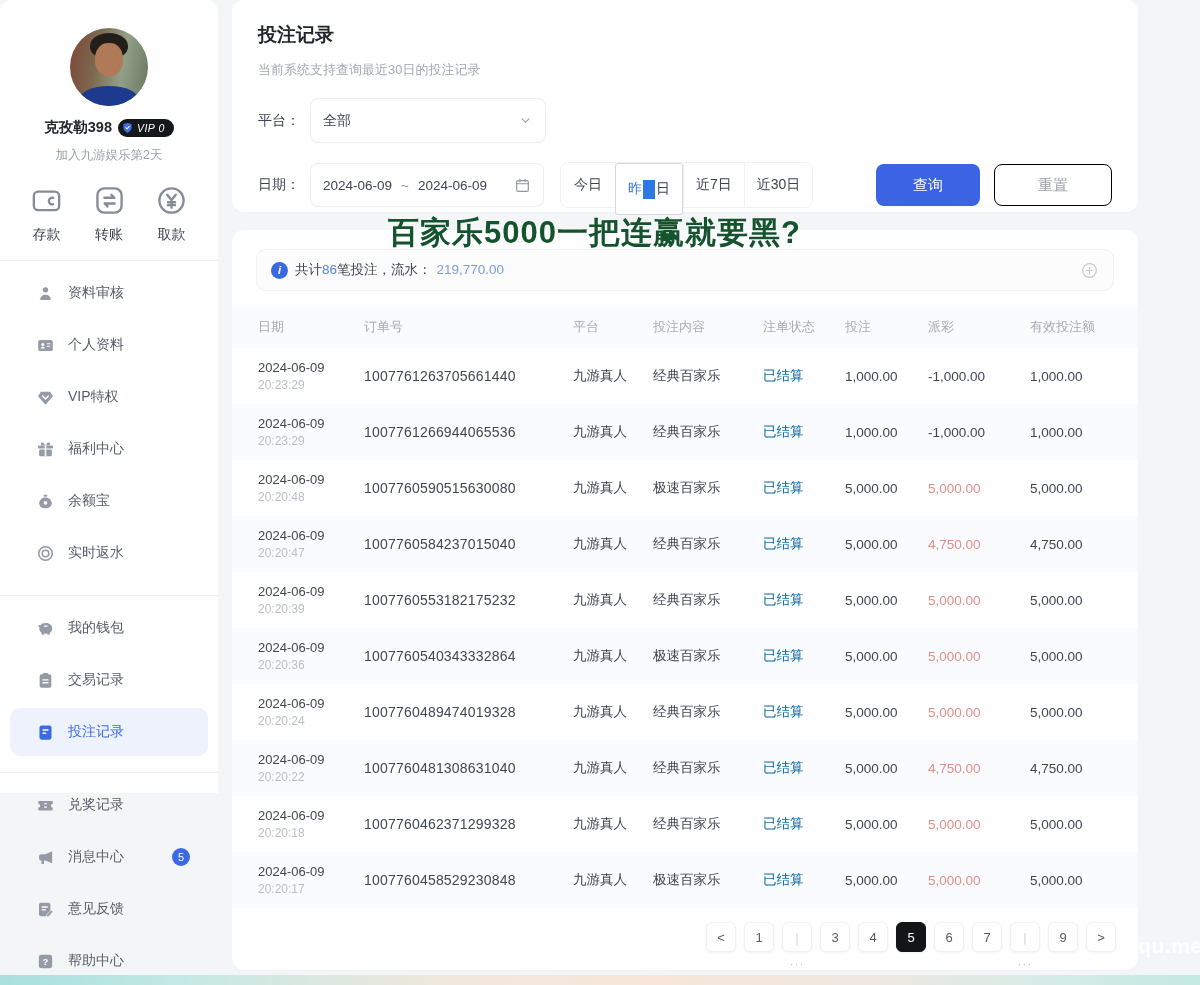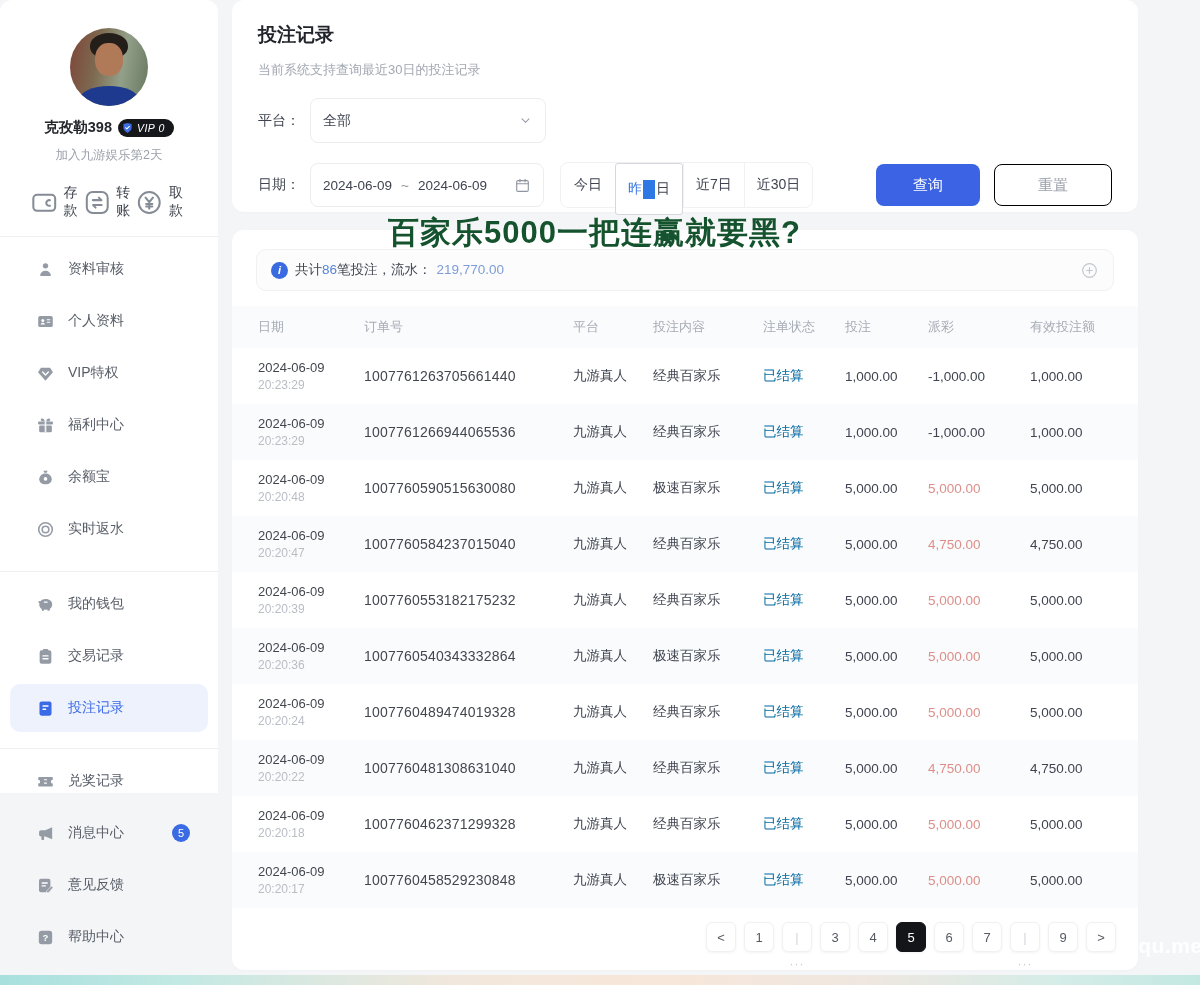--- a/index.html
+++ b/index.html
@@ -27,21 +27,21 @@
   .av-body{position:absolute;bottom:-8px;left:9px;width:60px;height:28px;border-radius:50% 50% 0 0;background:#1d3a8f;}
   .user-row{display:flex;justify-content:center;align-items:center;gap:6px;margin-top:12px;}
   .username{font-size:14.5px;font-weight:bold;color:#23262b;}
   .vip-badge{
     background:#16171b;color:#fff;border-radius:10px;font-size:10.5px;font-weight:normal;font-style:italic;
     padding:3px 9px 3px 19px;position:relative;display:inline-flex;align-items:center;letter-spacing:.5px;
   }
   .vip-badge .icon{position:absolute;left:3px;top:50%;transform:translateY(-50%);width:13px;height:13px;color:#3f6ee0;}
   .join-text{margin-top:10px;text-align:center;font-size:12.5px;color:#9aa0aa;}
   .quick-actions{display:flex;justify-content:space-between;padding:0 30px;margin-top:20px;}
-  .qa{display:flex;align-items:center;cursor:pointer;background:none;border:none;padding:0;font-family:inherit;text-align:center;}
+  .qa{display:flex;flex-direction:column;align-items:center;gap:9px;cursor:pointer;background:none;border:none;padding:0;font-family:inherit;text-align:center;}
   .qa .icon{width:33px;height:33px;color:#858c96;}
   .qa-label{font-size:14px;color:#3c424b;}
   .sb-divider{height:1px;background:#efeff2;margin:16px 0 6px;}
   .nav-item{display:flex;align-items:center;height:52px;padding:0 0 0 36px;font-size:14px;color:#575d67;gap:13px;cursor:pointer;}
   .nav-item .icon{width:19px;height:19px;color:#959ba5;flex:none;}
   .nav-item.active{margin:2px 10px;padding-left:26px;height:48px;border-radius:10px;background:#edf2fd;color:#3b6ae6;}
   .nav-item.active .icon{color:#3b6ae6;}
   .nav-badge{
     margin-left:auto;margin-right:28px;width:18px;height:18px;border-radius:50%;
     background:#3a6ae4;color:#fff;font-size:11px;display:flex;align-items:center;justify-content:center;

